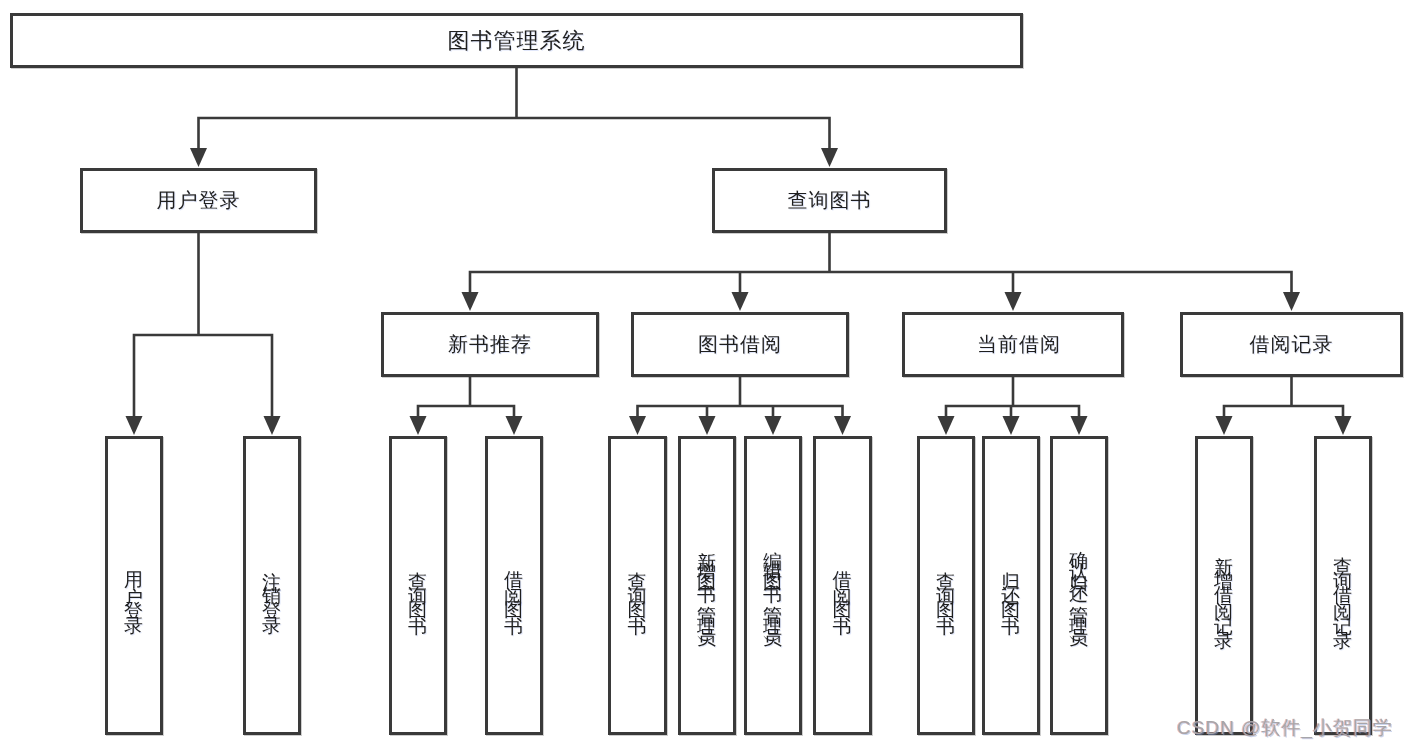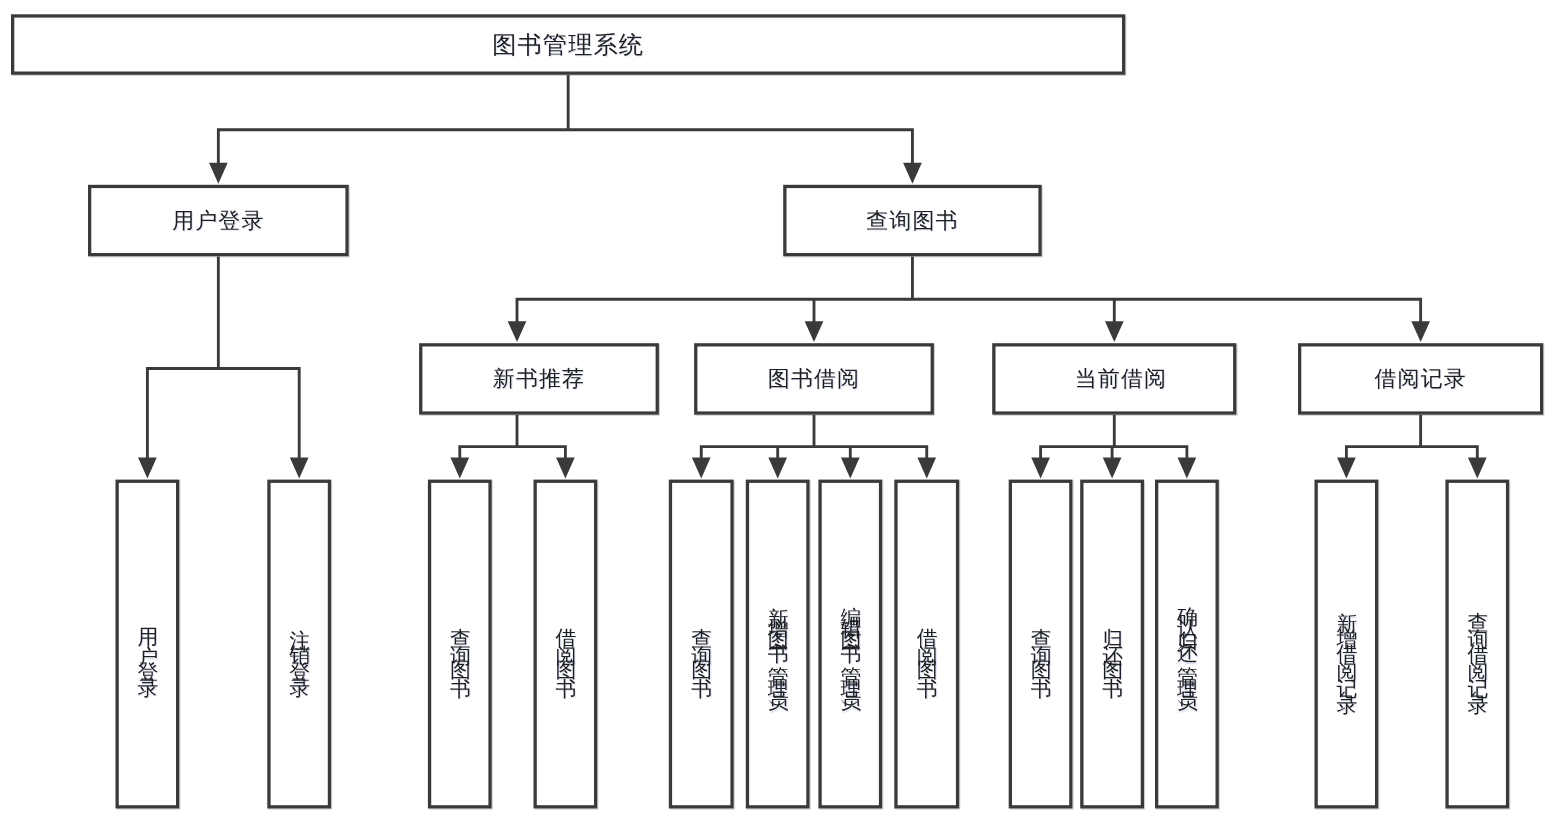--- a/index.html
+++ b/index.html
@@ -148,13 +148,14 @@
       <div class="box vertical tight" style="left: 1050px; top: 436px; width: 58px; height: 299px;">
         <span class="label">确认归还（管理员）</span>
       </div>
       <div class="box vertical" style="left: 1195px; top: 436px; width: 58px; height: 299px;">
         <span class="label">新增借阅记录</span>
       </div>
       <div class="box vertical" style="left: 1314px; top: 436px; width: 58px; height: 299px;">
         <span class="label">查询借阅记录</span>
       </div>
     </div>
+  <div id="watermark">CSDN @软件_小贺同学</div>
 </div>
 
 </body></html>

